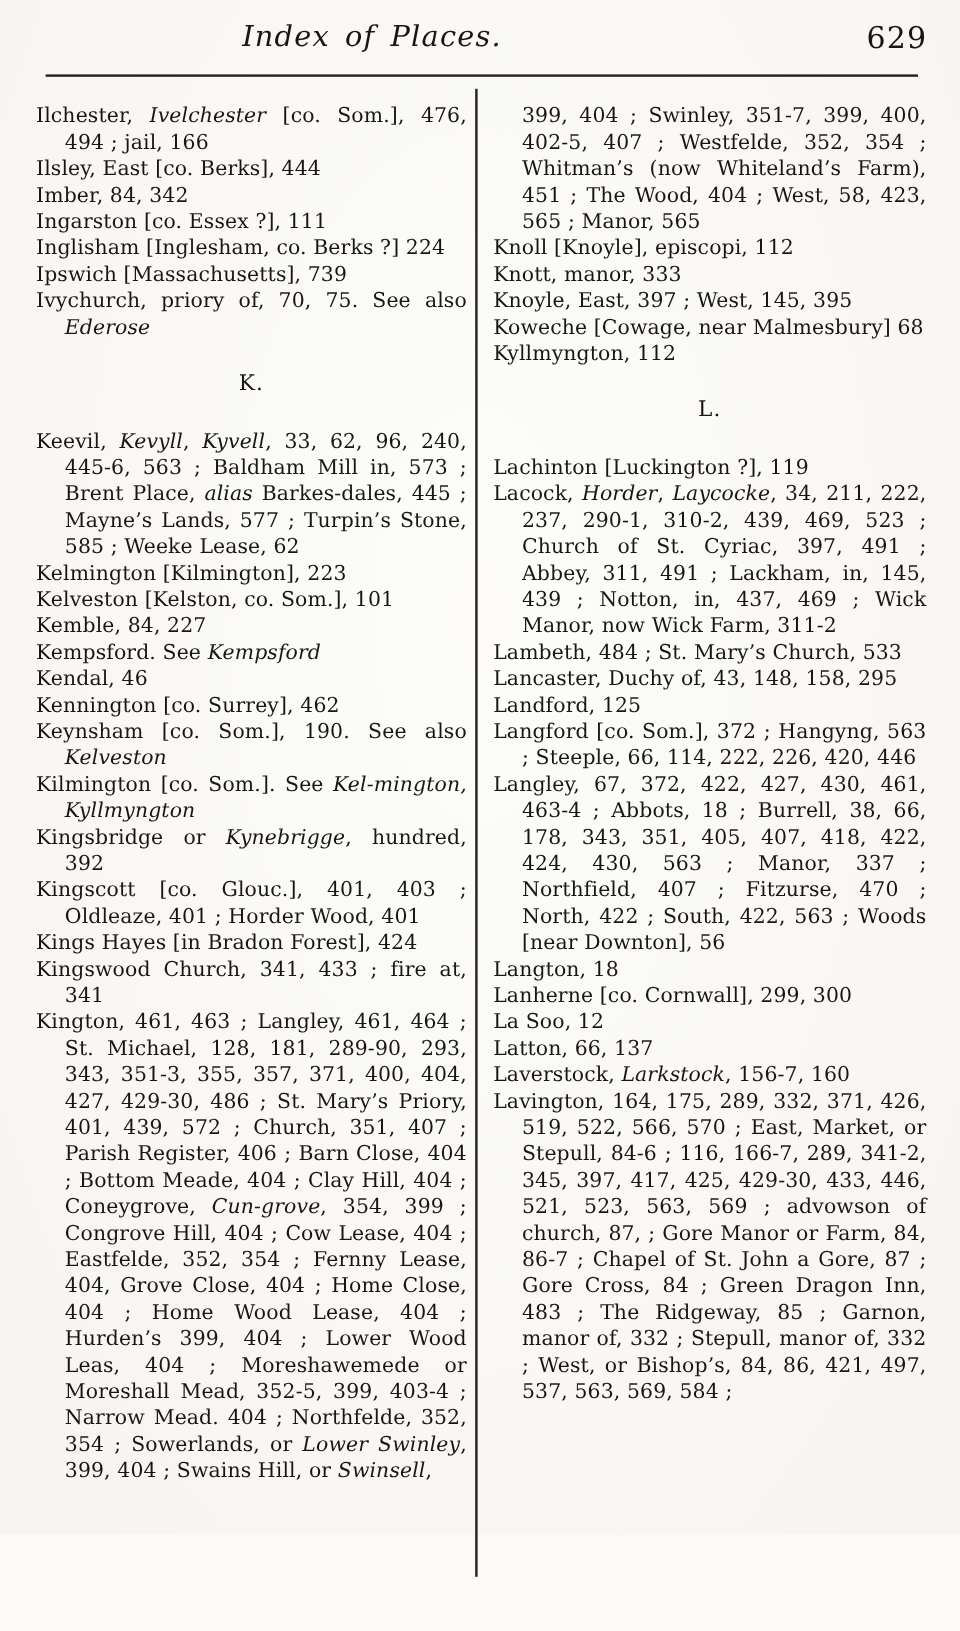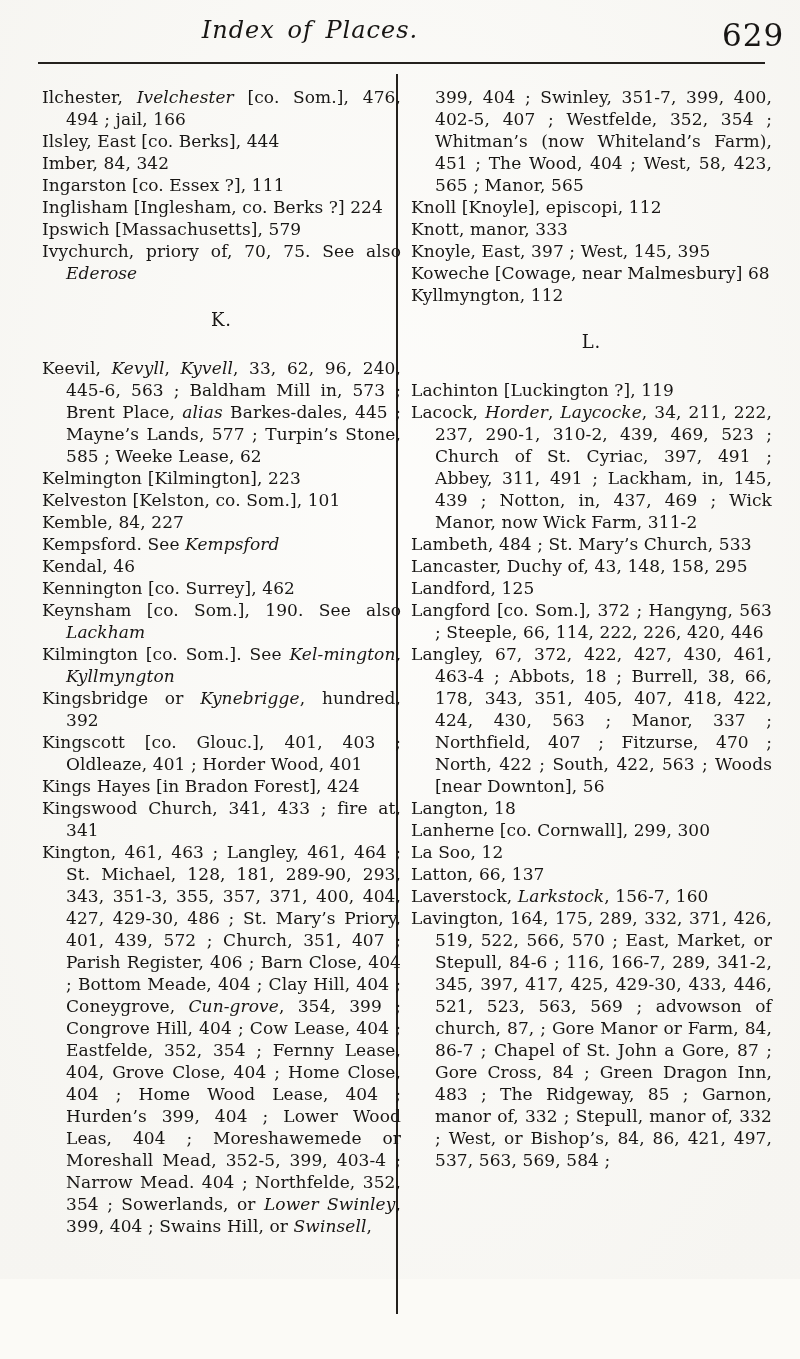--- a/index.html
+++ b/index.html
@@ -28,21 +28,21 @@
     transform: translateX(-50%);
     font-style: italic;
     font-size: 24px;
     letter-spacing: 1px;
     word-spacing: 4px;
     white-space: nowrap;
   }
   .page-number {
     position: absolute;
     left: 722px; top: 17px;
-    font-size: 31px;
+    font-size: 25px;
     letter-spacing: 1px;
   }
   .header-rule {
     position: absolute;
     left: 38px; top: 62px;
     width: 727px; height: 0;
     border-top: 2px solid var(--rule);
   }
   .column-divider {
     position: absolute;
@@ -51,21 +51,21 @@
     background: var(--rule);
   }
   .col {
     position: absolute;
     top: 86px;
     font-size: 17px;
     line-height: 22px;
     letter-spacing: 0.1px;
     text-align: justify;
   }
-  .col-left  { left: 30px;  width: 359px; margin-left: 12px; }
+  .col-left  { left: 30px;  width: 359px; }
   .col-right { left: 411px; width: 361px; }
   p.entry {
     margin: 0;
     padding-left: 24px;
     text-indent: -24px;
   }
   p.entry.continuation { text-indent: 0; }
   .letter-heading {
     text-align: center;
     font-size: 18px;
@@ -81,31 +81,31 @@
   <div class="running-title">Index of Places.</div>
   <div class="page-number">629</div>
   <div class="header-rule"></div>
   <div class="column-divider"></div>
   <div class="col col-left">
       <p class="entry">Ilchester, <i>Ivelchester</i> [co. Som.], 476, 494 ; jail, 166</p>
       <p class="entry">Ilsley, East [co. Berks], 444</p>
       <p class="entry">Imber, 84, 342</p>
       <p class="entry">Ingarston [co. Essex ?], 111</p>
       <p class="entry">Inglisham [Inglesham, co. Berks ?] 224</p>
-      <p class="entry">Ipswich [Massachusetts], 579</p>
+      <p class="entry">Ipswich [Massachusetts], 739</p>
       <p class="entry">Ivychurch, priory of, 70, 75.  See also <i>Ederose</i></p>
       <div class="letter-heading">K.</div>
       <p class="entry">Keevil, <i>Kevyll</i>, <i>Kyvell</i>, 33, 62, 96, 240, 445-6, 563 ; Baldham Mill in, 573 ; Brent Place, <i>alias</i> Barkes-dales, 445 ; Mayne’s Lands, 577 ; Turpin’s Stone, 585 ; Weeke Lease, 62</p>
       <p class="entry">Kelmington [Kilmington], 223</p>
       <p class="entry">Kelveston [Kelston, co. Som.], 101</p>
       <p class="entry">Kemble, 84, 227</p>
       <p class="entry">Kempsford.  See <i>Kempsford</i></p>
       <p class="entry">Kendal, 46</p>
       <p class="entry">Kennington [co. Surrey], 462</p>
-      <p class="entry">Keynsham [co. Som.], 190.  See also <i>Lackham</i></p>
+      <p class="entry">Keynsham [co. Som.], 190.  See also <i>Kelveston</i></p>
       <p class="entry">Kilmington [co. Som.].  See <i>Kel-mington, Kyllmyngton</i></p>
       <p class="entry">Kingsbridge or <i>Kynebrigge</i>, hundred, 392</p>
       <p class="entry">Kingscott [co. Glouc.], 401, 403 ; Oldleaze, 401 ; Horder Wood, 401</p>
       <p class="entry">Kings Hayes [in Bradon Forest], 424</p>
       <p class="entry">Kingswood Church, 341, 433 ; fire at, 341</p>
       <p class="entry">Kington, 461, 463 ; Langley, 461, 464 ; St. Michael, 128, 181, 289-90, 293, 343, 351-3, 355, 357, 371, 400, 404, 427, 429-30, 486 ; St. Mary’s Priory, 401, 439, 572 ; Church, 351, 407 ; Parish Register, 406 ; Barn Close, 404 ; Bottom Meade, 404 ; Clay Hill, 404 ; Coneygrove, <i>Cun-grove</i>, 354, 399 ; Congrove Hill, 404 ; Cow Lease, 404 ; Eastfelde, 352, 354 ; Fernny Lease, 404, Grove Close, 404 ; Home Close, 404 ; Home Wood Lease, 404 ; Hurden’s 399, 404 ; Lower Wood Leas, 404 ; Moreshawemede or Moreshall Mead, 352-5, 399, 403-4 ; Narrow Mead. 404 ; Northfelde, 352, 354 ; Sowerlands, or <i>Lower Swinley</i>, 399, 404 ; Swains Hill, or <i>Swinsell</i>,</p>
     </div>
   <div class="col col-right">
       <p class="entry continuation">399, 404 ; Swinley, 351-7, 399, 400, 402-5, 407 ; Westfelde, 352, 354 ; Whitman’s (now Whiteland’s Farm), 451 ; The Wood, 404 ; West, 58, 423, 565 ; Manor, 565</p>
       <p class="entry">Knoll [Knoyle], episcopi, 112</p>

